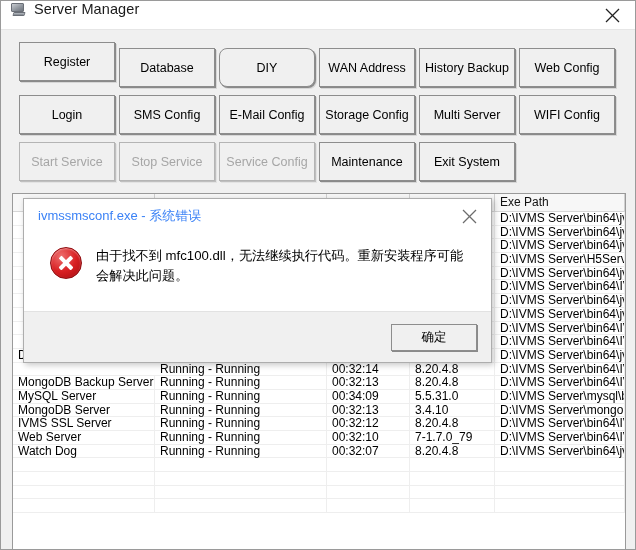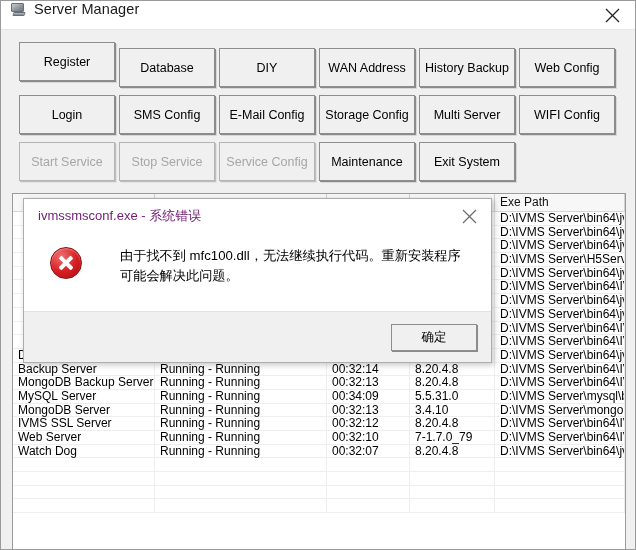--- a/index.html
+++ b/index.html
@@ -162,36 +162,35 @@
     z-index: 50;
   }
   .dlg-title {
     position: relative;
     height: 34px;
     display: flex; align-items: center;
   }
   .dlg-title-text {
     margin-left: 14px;
     font-size: 13px;
-    color: #701a75;
+    color: #3b82f6;
     white-space: nowrap;
   }
   .dlg-close {
     position: absolute; right: 0; top: 0;
     width: 44px; height: 34px;
     display: flex; align-items: center; justify-content: center;
     cursor: default;
   }
   .dlg-body {
     position: relative;
     height: 78px;
     background: #ffffff;
     display: flex;
     padding: 6px 18px 0 26px;
-    gap: 24px;
   }
   .err-icon {
     flex: none;
     width: 32px; height: 32px;
     margin-top: 8px; margin-right: 14px;
     border-radius: 50%;
     background: radial-gradient(circle at 34% 28%, #ee6f6f 0%, #d81f22 52%, #a30c10 100%);
     border: 1px solid #8f0b0e;
     position: relative;
     box-shadow: inset 0 1px 2px rgba(255,255,255,0.45);
@@ -246,21 +245,21 @@
       <svg width="15" height="15" viewBox="0 0 15 15" aria-hidden="true">
         <line x1="1" y1="1" x2="14" y2="14" stroke="#222" stroke-width="1.2"></line>
         <line x1="14" y1="1" x2="1" y2="14" stroke="#222" stroke-width="1.2"></line>
       </svg>
     </div>
   </div>
 
   <div class="btn-area" id="btn-area">
       <button class="gbtn" style="left: 18px; top: 12px;">Register</button>
       <button class="gbtn" style="left: 118px; top: 18px;">Database</button>
-      <button class="gbtn" style="left: 218px; top: 18px;">DIY</button>
+      <button class="gbtn" style="left: 218px; top: 18px; border-radius: 8px;">DIY</button>
       <button class="gbtn" style="left: 318px; top: 18px;">WAN Address</button>
       <button class="gbtn" style="left: 418px; top: 18px;">History Backup</button>
       <button class="gbtn" style="left: 518px; top: 18px;">Web Config</button>
       <button class="gbtn" style="left: 18px; top: 65px;">Login</button>
       <button class="gbtn" style="left: 118px; top: 65px;">SMS Config</button>
       <button class="gbtn" style="left: 218px; top: 65px;">E-Mail Config</button>
       <button class="gbtn" style="left: 318px; top: 65px;">Storage Config</button>
       <button class="gbtn" style="left: 418px; top: 65px;">Multi Server</button>
       <button class="gbtn" style="left: 518px; top: 65px;">WIFI Config</button>
       <button class="gbtn disabled" style="left: 18px; top: 112px;">Start Service</button>
@@ -350,21 +349,20 @@
           <div class="cell c4">D:\IVMS Server\bin64\IVI</div>
         </div>
         <div class="lv-row">
           <div class="cell c0">Data Server</div>
           <div class="cell c1">Running - Running</div>
           <div class="cell c2">00:32:17</div>
           <div class="cell c3">8.20.4.8</div>
           <div class="cell c4">D:\IVMS Server\bin64\jvm</div>
         </div>
         <div class="lv-row">
-          <div class="cell c0">Backup Server</div>
           <div class="cell c1">Running - Running</div>
           <div class="cell c2">00:32:14</div>
           <div class="cell c3">8.20.4.8</div>
           <div class="cell c4">D:\IVMS Server\bin64\IVI</div>
         </div>
         <div class="lv-row">
           <div class="cell c0">MongoDB Backup Server</div>
           <div class="cell c1">Running - Running</div>
           <div class="cell c2">00:32:13</div>
           <div class="cell c3">8.20.4.8</div>

